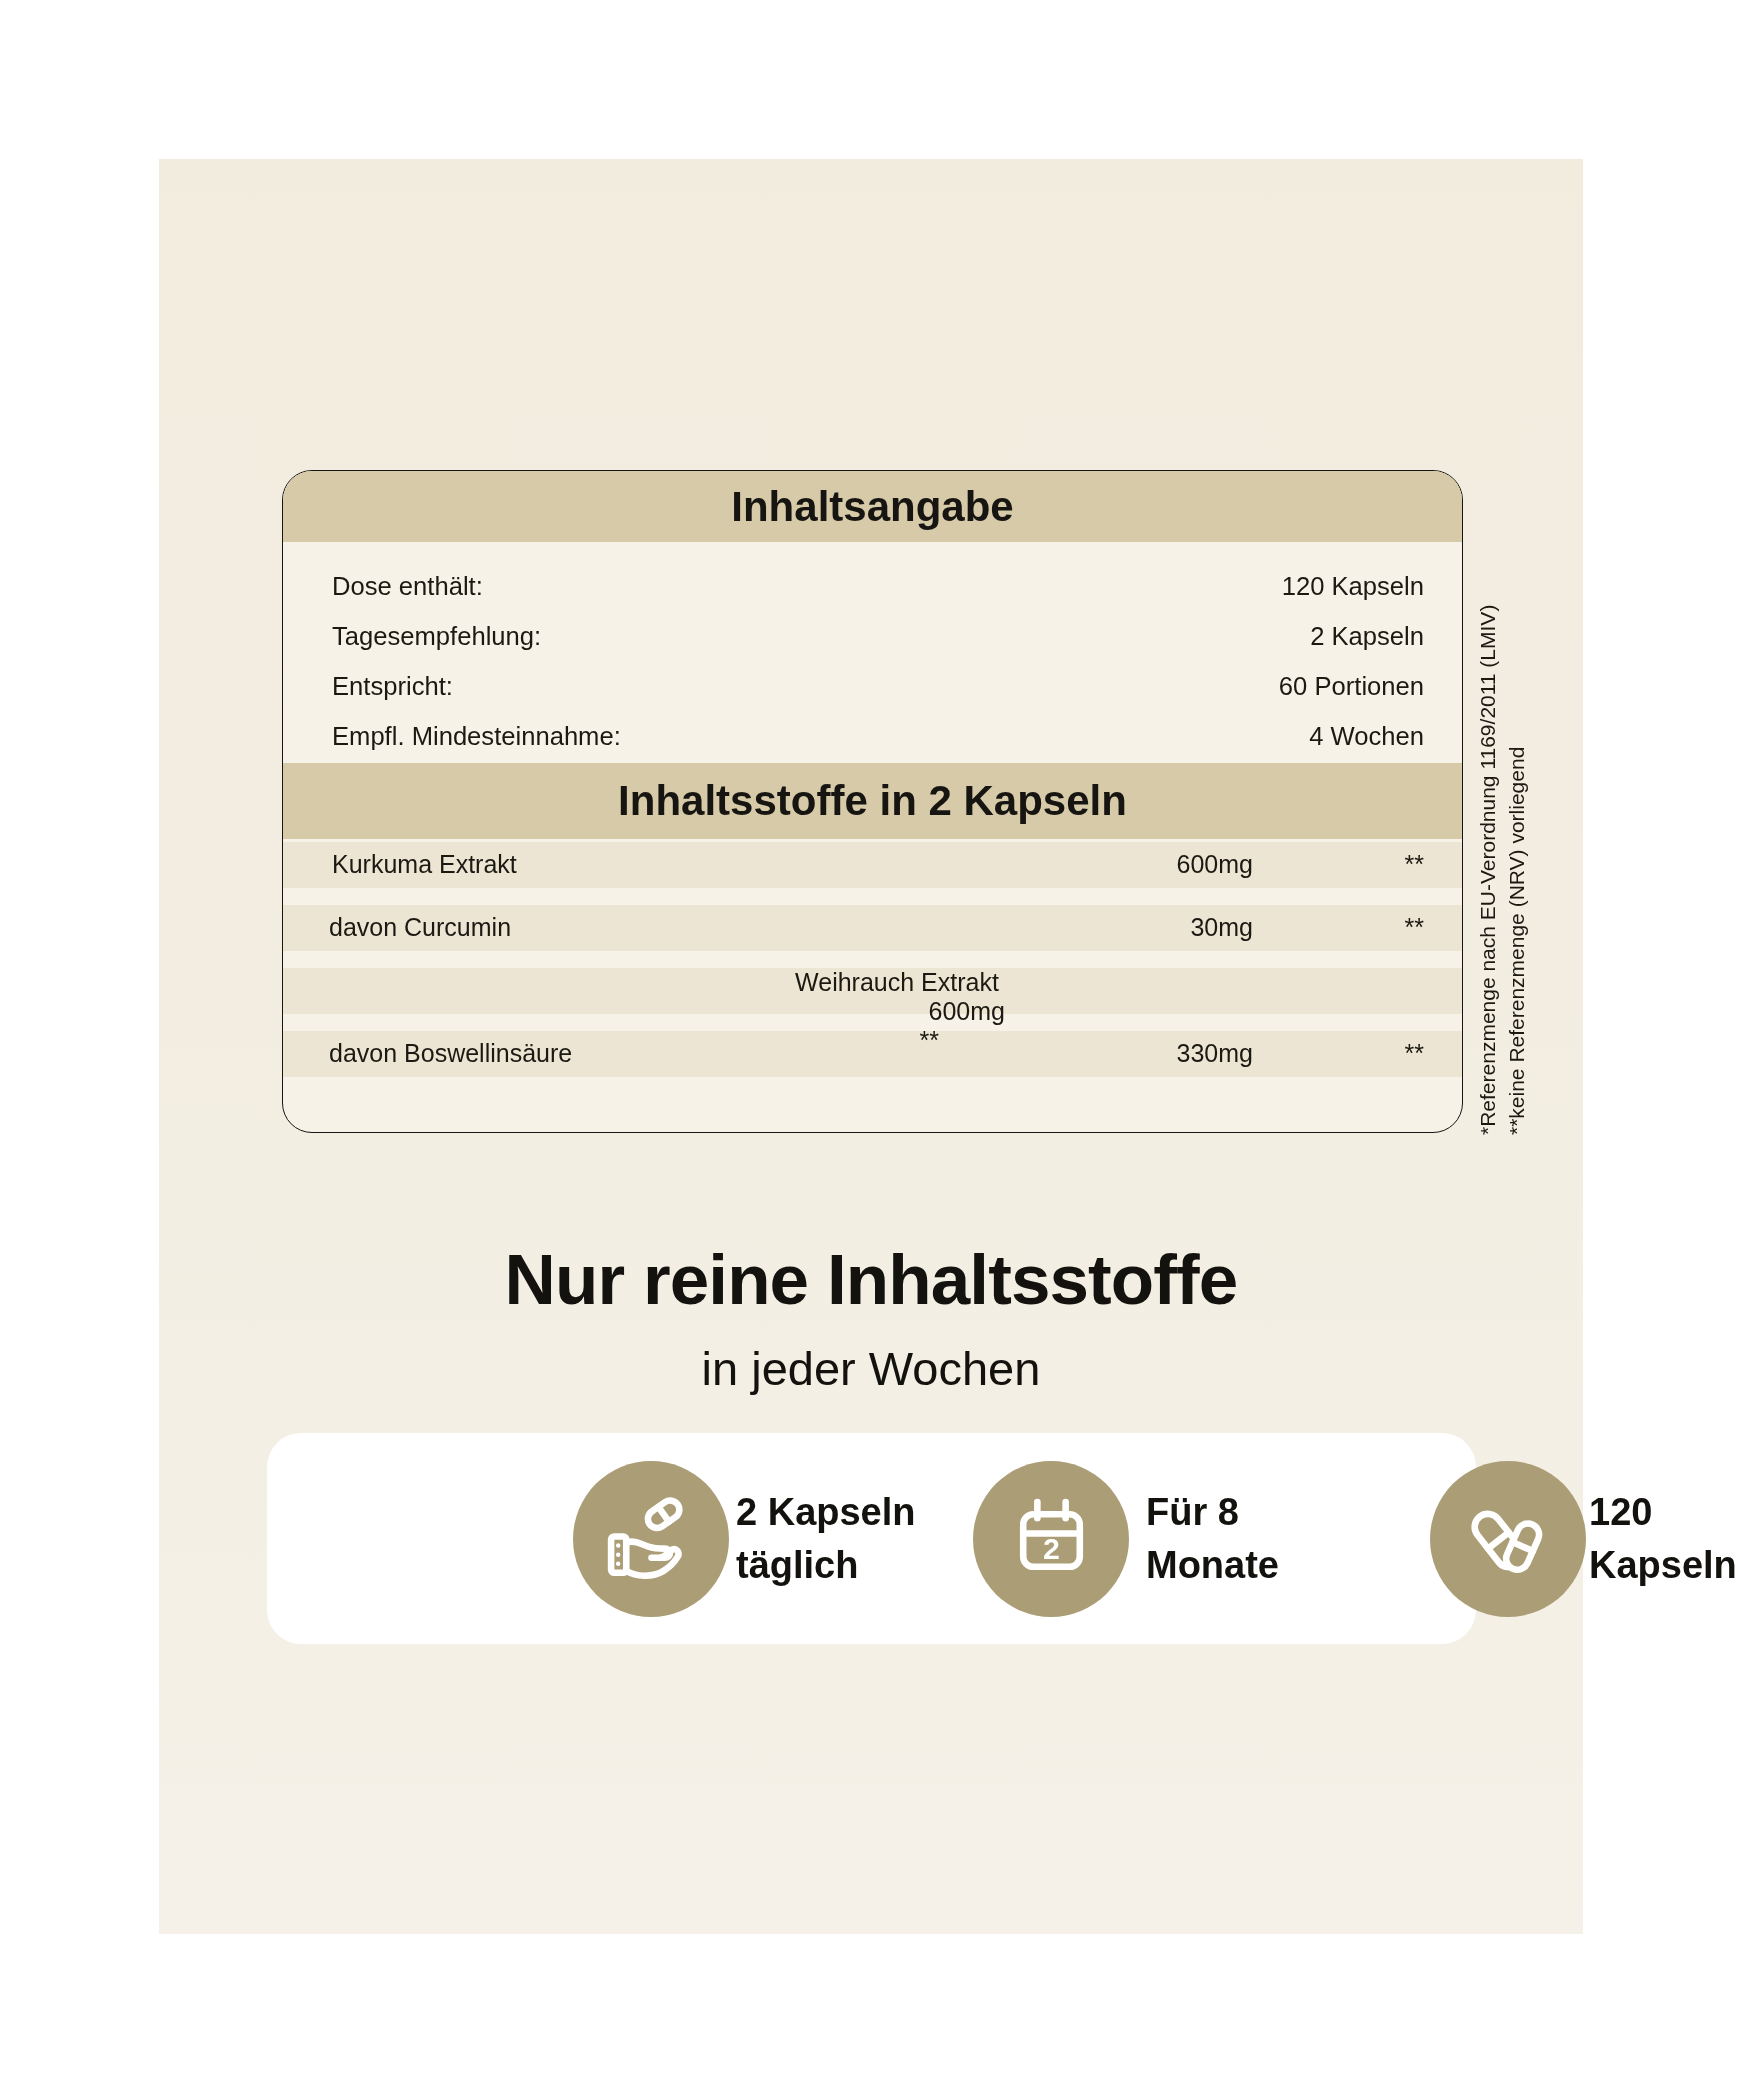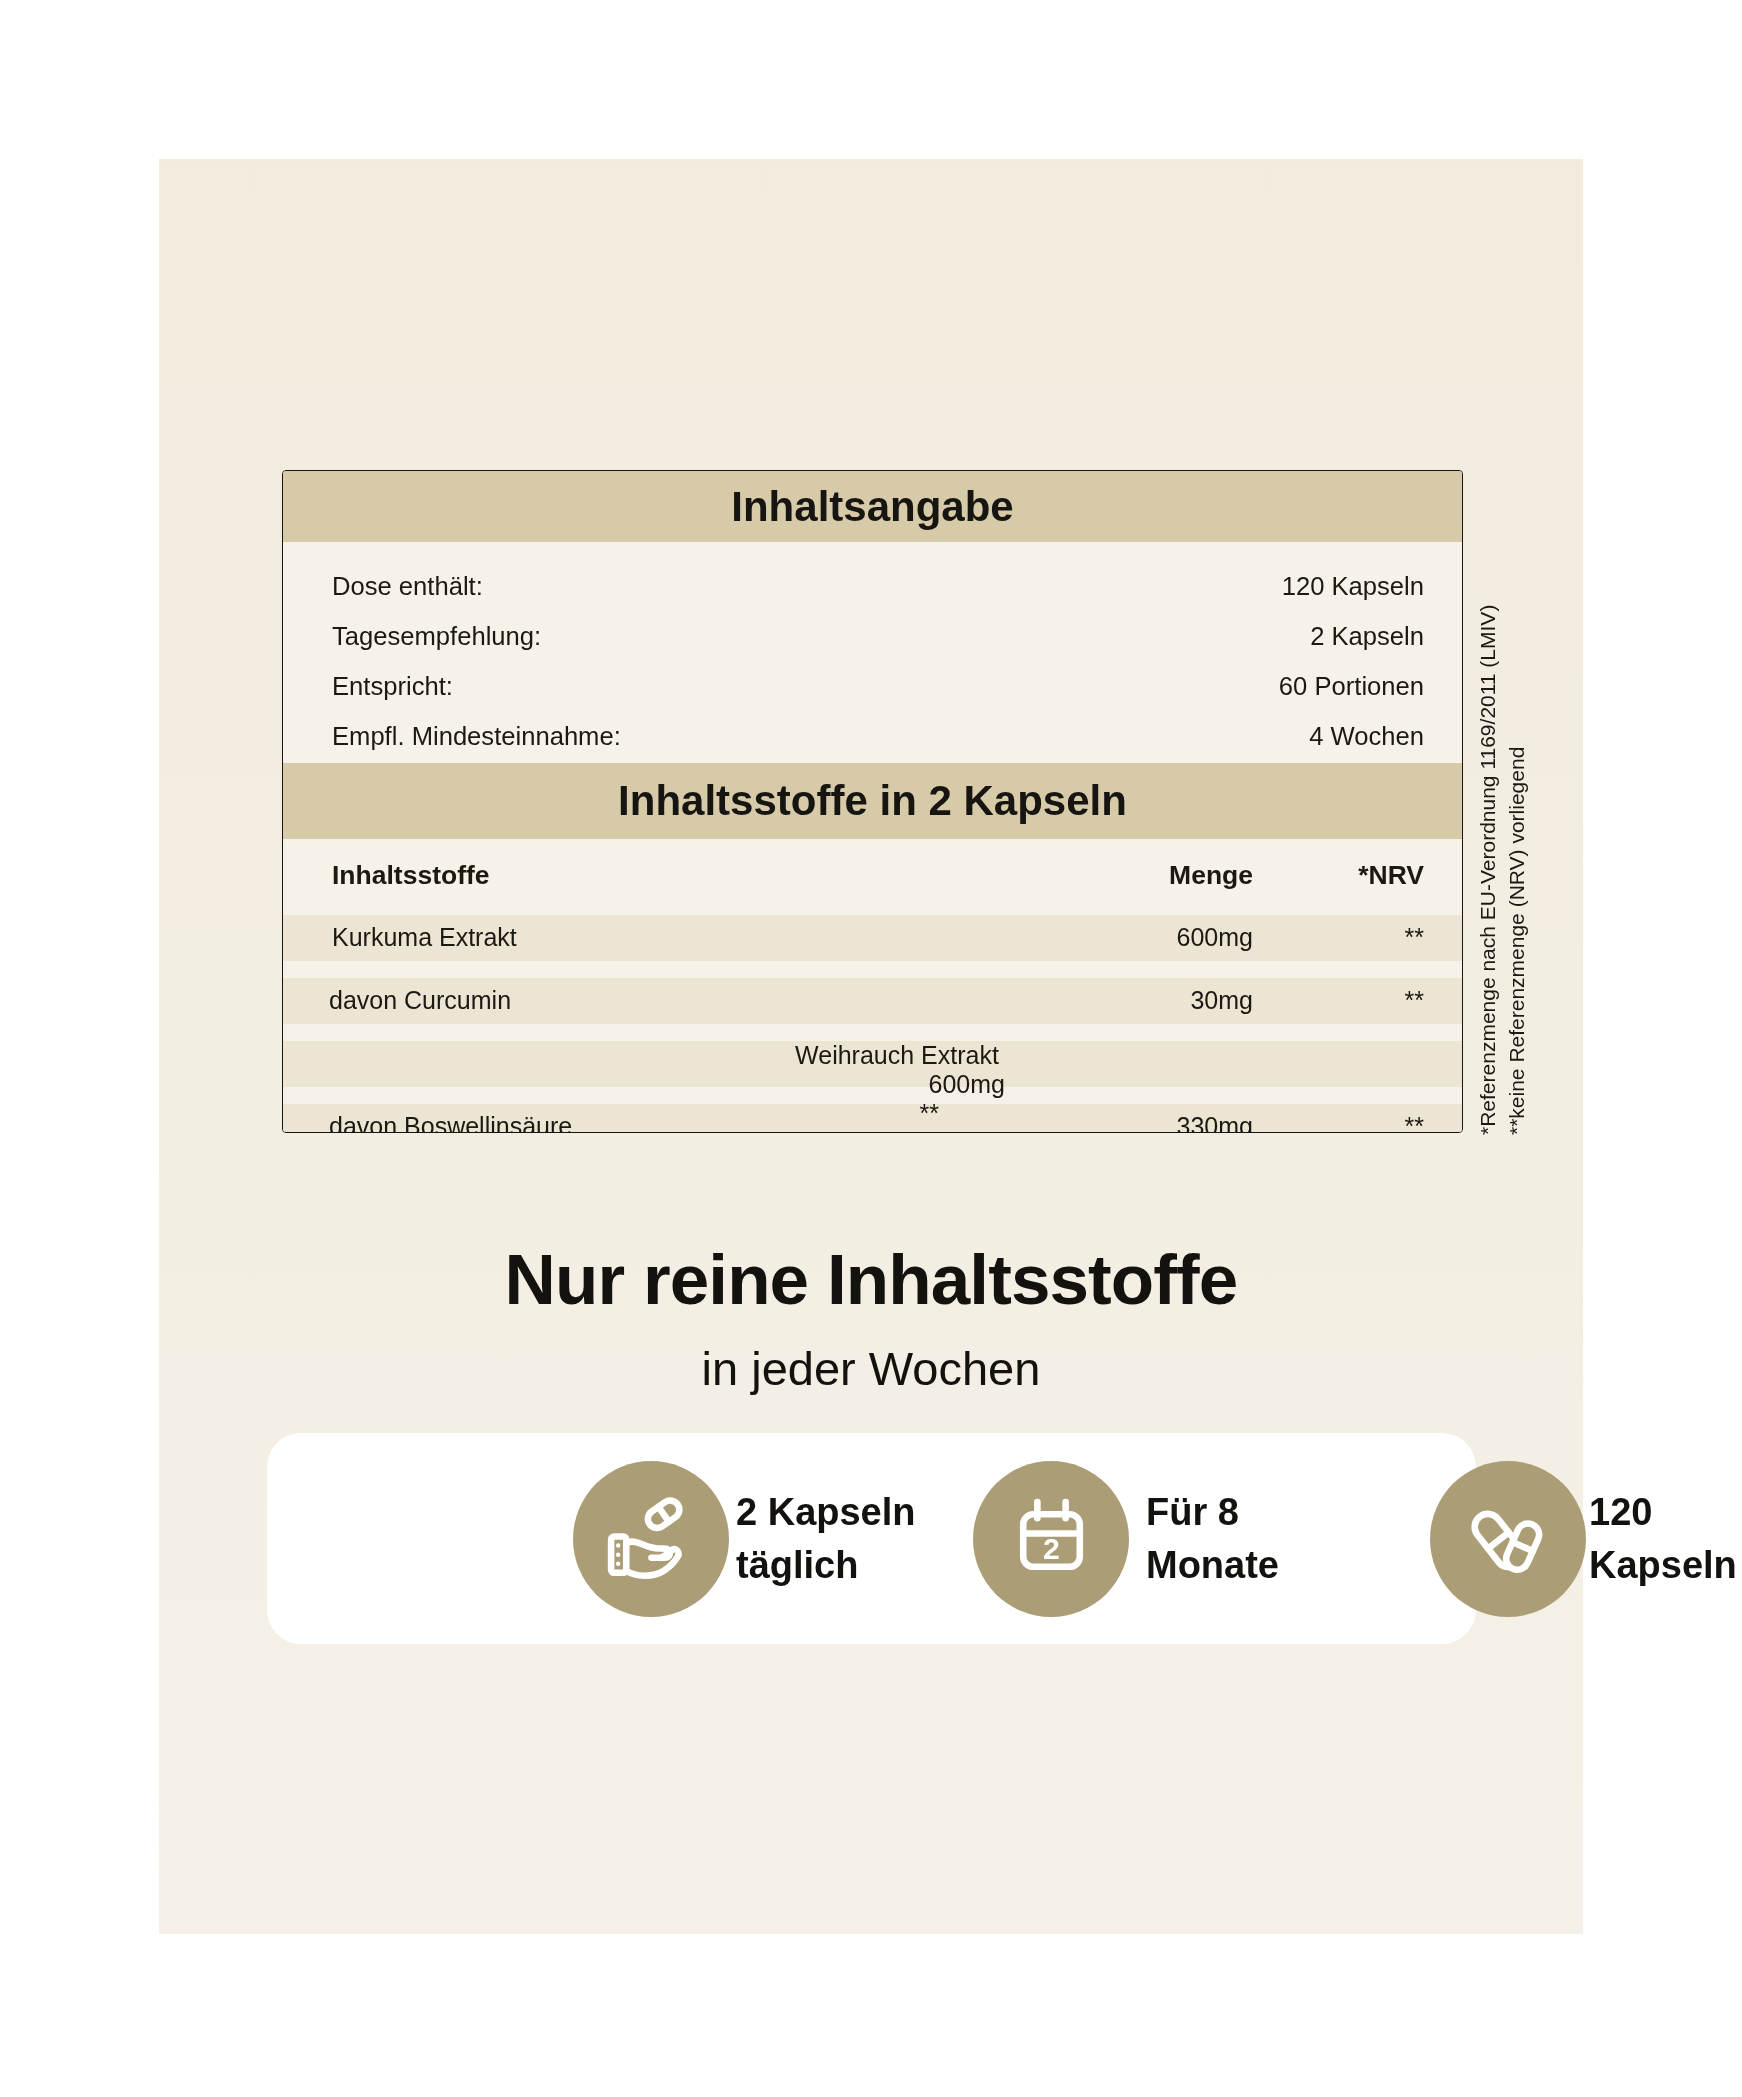--- a/index.html
+++ b/index.html
@@ -21,21 +21,21 @@
     background: linear-gradient(180deg, #f2ecdf 0%, #f3eee2 55%, #f6f1e8 100%);
   }
 
   
   .card {
     position: absolute;
     left: 123px; top: 311px;
     width: 1181px; height: 663px;
     background: #f7f2e8;
     border: 1.9px solid #171511;
-    border-radius: 4px;
+    border-radius: 30px;
     overflow: hidden;
   }
   .band {
     display: flex; align-items: center; justify-content: center;
     background: #d6caa8;
     font-weight: bold;
     color: #171511;
   }
   .band-top { height: 71px; font-size: 42px; }
   .band-mid { height: 76px; font-size: 42px; }
@@ -163,25 +163,20 @@
         <div class="info-row">
           <span>Empfl. Mindesteinnahme:</span>
           <span>4 Wochen</span>
         </div>
       </div>
 
       <div class="band band-mid">
         <span>Inhaltsstoffe in 2 Kapseln</span>
       </div>
 
-      <div class="cols-header">
-        <span class="cell-name">Inhaltsstoffe</span>
-        <span class="cell-amount">Menge</span>
-        <span class="cell-nrv">*NRV</span>
-      </div>
 
       <div class="ing-rows">
         <div class="ing-row">
           <span class="cell-name">Kurkuma Extrakt</span>
           <span class="cell-amount">600mg</span>
           <span class="cell-nrv">**</span>
         </div>
         <div class="ing-row">
           <span class="cell-name indent">davon Curcumin</span>
           <span class="cell-amount">30mg</span>

